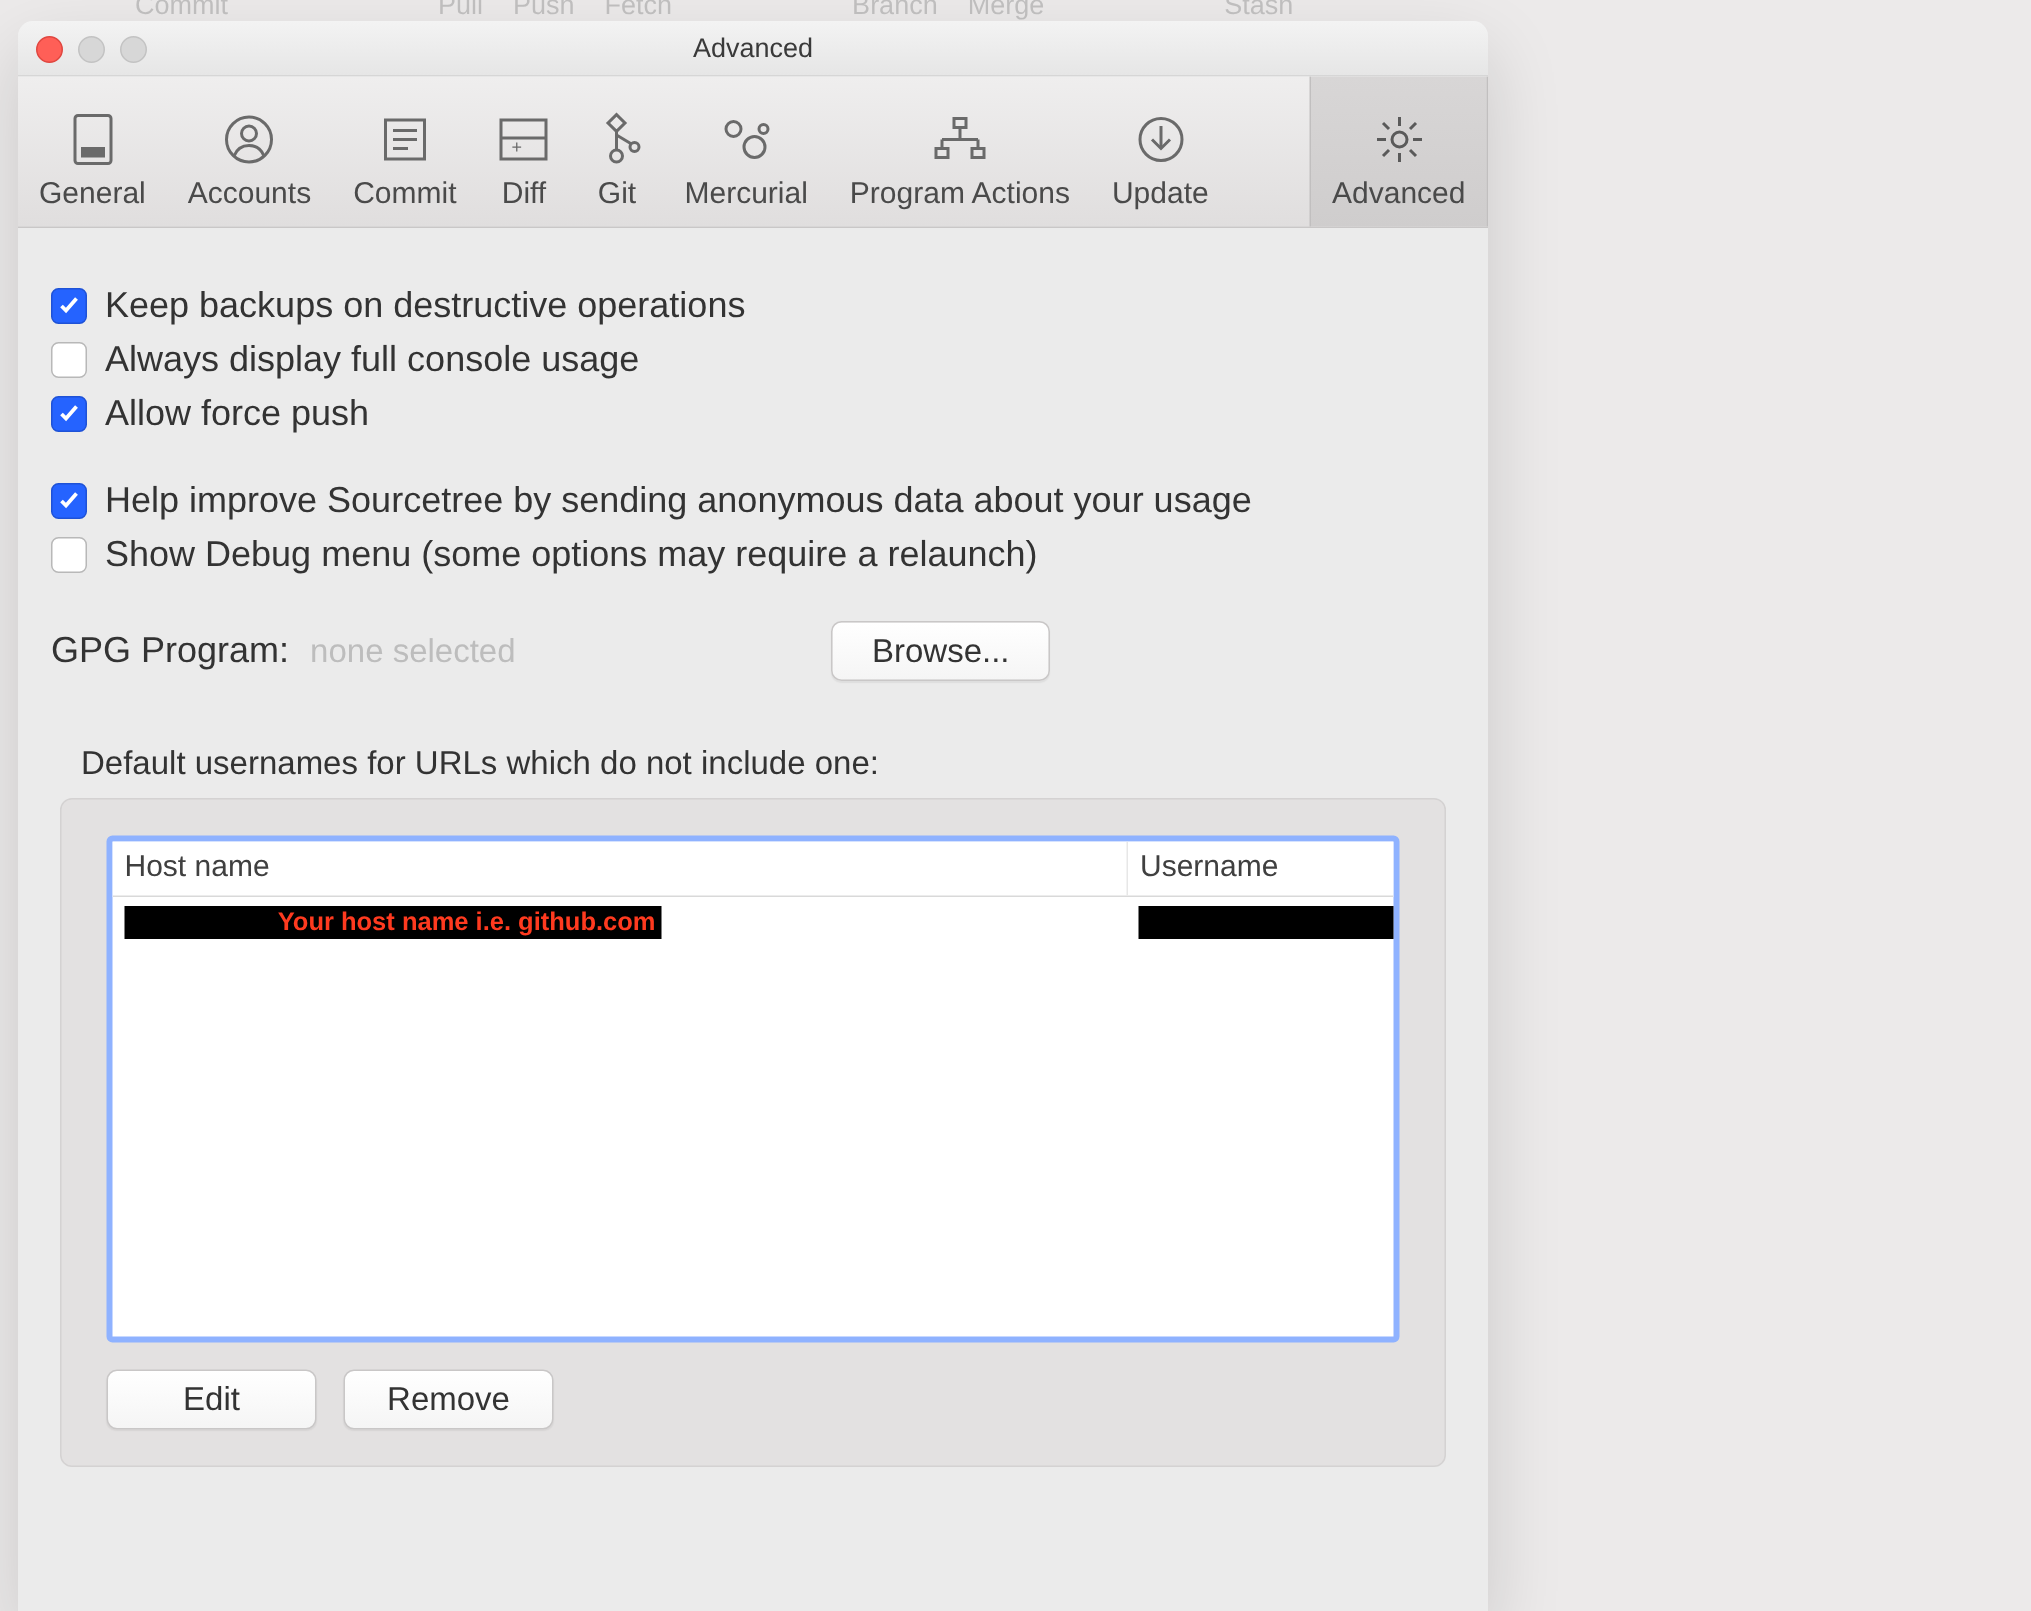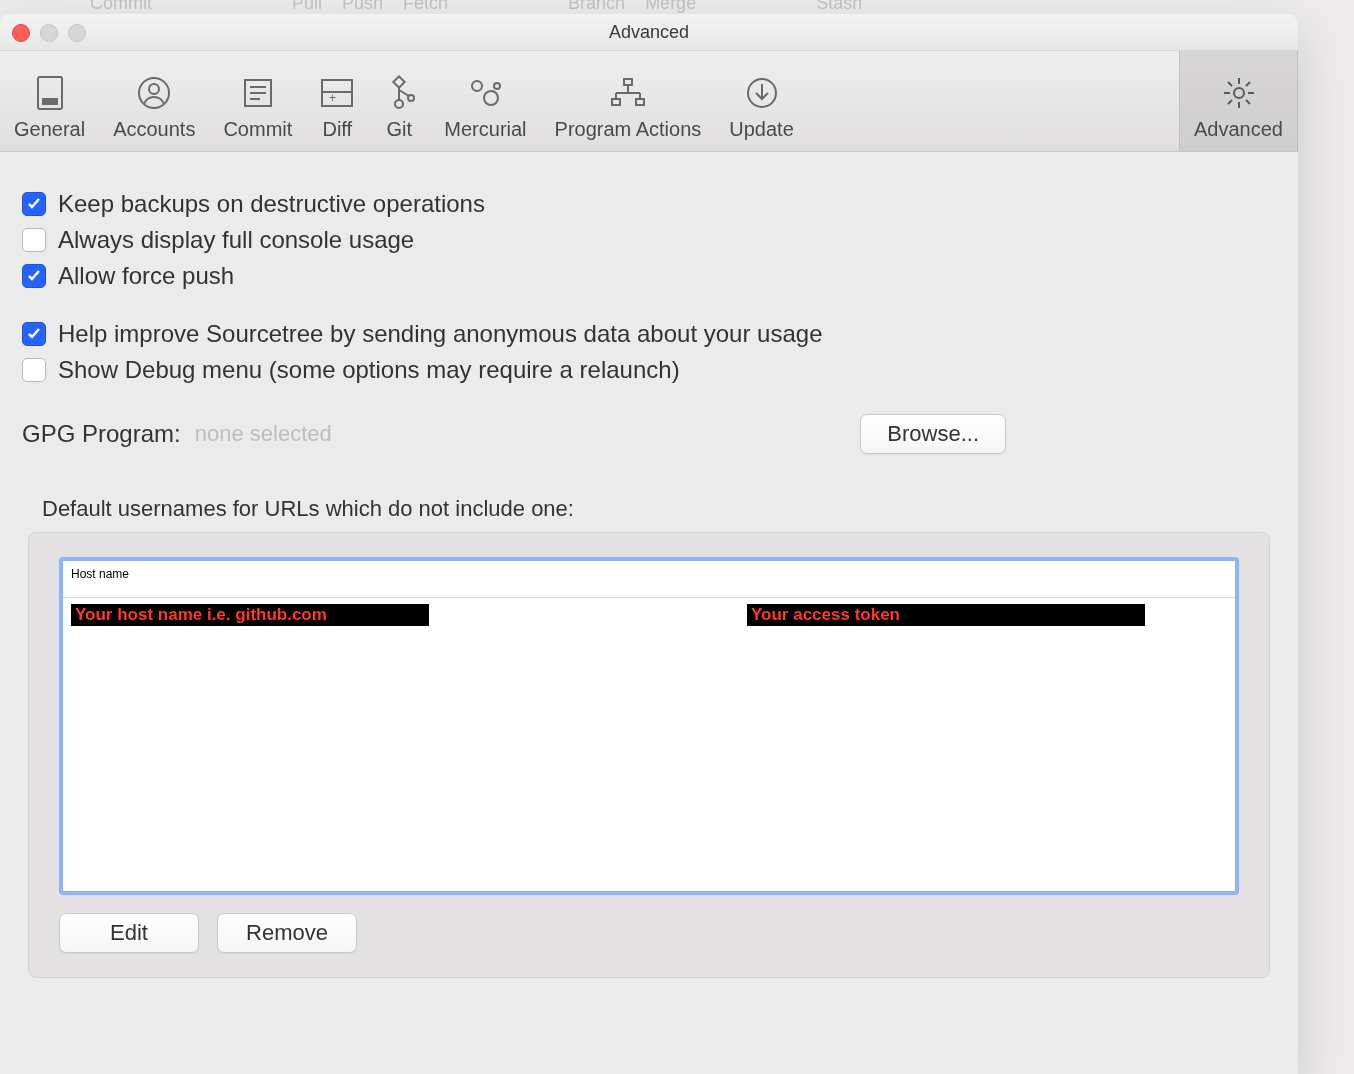--- a/index.html
+++ b/index.html
@@ -2,21 +2,21 @@
 <html><head>
 <meta charset="utf-8">
 <style>
   html, body { margin:0; padding:0; font-family:-apple-system, "Helvetica Neue", Arial, sans-serif; background:#eceaea; color:#2b2b2b; }
   .stage { width:1354px; height:1074px; position:relative; overflow:hidden; background:#eceaea; }
 
   
   .bg-toolbar { position:absolute; top:0; left:0; right:0; height:14px; display:flex; gap:20px; padding-left:90px; align-items:flex-end; color:#9a9a9a; font-size:18px; }
   .bg-toolbar span { opacity:.5; }
 
-  .window { position:absolute; top:14px; left:0; width:1298px; height:1060px; background:#ebebeb; border-top-left-radius:10px; border-top-right-radius:10px; box-shadow:0 20px 50px rgba(0,0,0,.15); }
+  .window { position:absolute; top:14px; left:12px; width:980px; height:1060px; background:#ebebeb; border-top-left-radius:10px; border-top-right-radius:10px; box-shadow:0 20px 50px rgba(0,0,0,.15); }
 
   .titlebar { height:36px; background:linear-gradient(#f3f3f3,#e6e6e6); border-top-left-radius:10px; border-top-right-radius:10px; position:relative; display:flex; align-items:center; justify-content:center; border-bottom:1px solid #d6d6d6; }
   .traffic { position:absolute; left:12px; top:10px; display:flex; gap:10px; }
   .traffic .dot { width:16px; height:16px; border-radius:50%; }
   .dot.red { background:#ff5f57; border:1px solid #e04740; }
   .dot.grey { background:#d7d7d7; border:1px solid #c3c3c3; }
   .titlebar-title { font-size:18px; color:#3a3a3a; }
 
   .tabstrip { height:100px; background:linear-gradient(#efeeee,#e0dede); border-bottom:1px solid #c9c7c7; display:flex; align-items:stretch; }
   .tab { display:flex; flex-direction:column; align-items:center; justify-content:flex-end; padding:8px 14px 10px; gap:8px; cursor:default; color:#4a4a4a; }
@@ -37,27 +37,27 @@
   .gpg-label { font-size:24px; color:#333; margin-right:14px; }
   .gpg-value { font-size:22px; color:#bdbdbd; }
   .gpg-row .spacer { flex:1; }
   .btn { background:linear-gradient(#ffffff,#f5f5f5); border:1px solid #c9c7c7; border-radius:7px; padding:6px 26px; font-size:22px; color:#333; box-shadow:0 1px 1px rgba(0,0,0,.06); }
 
   .section-label { font-size:22px; color:#333; margin:42px 0 10px 20px; }
 
   .panel { margin:0 6px; background:#e3e1e1; border:1px solid #d4d2d2; border-radius:8px; padding:24px 30px 24px; }
   .tablewrap { border:4px solid #8fb2ff; border-radius:4px; background:#fff; height:330px; overflow:hidden; }
   .thead { display:flex; height:36px; border-bottom:1px solid #d9d9d9; background:#fff; }
-  .th { flex:0 0 660px; padding:6px 8px; font-size:12px; color:#000000; border-right:1px solid #e7e7e7; }
+  .th { flex:0 0 660px; padding:6px 8px; font-size:20px; color:#404040; border-right:1px solid #e7e7e7; }
   .th:last-child { flex:1; border-right:none; }
   .trow { display:flex; }
   .td { padding:0 8px; font-size:17px; font-weight:700; }
   .td.host { flex:0 0 660px; }
   .td.user { flex:1; }
-  .redblack { display:inline-block; background:#000; color:#ff3a1f; padding:1px 4px; margin-top:6px; min-width:350px; }
+  .redblack { display:inline-block; background:#000; color:#ff3a1f; padding:1px 4px; margin-top:6px; min-width:350px;text-align:right; }
 
   .panel-actions { display:flex; gap:18px; margin-top:18px; }
   .panel-actions .btn { min-width:140px; text-align:center; }
 
   svg { overflow:visible; }
 </style>
 </head>
 <body>
 
 <div class="stage">
@@ -231,20 +231,21 @@
         <span class="spacer"></span>
         <button class="btn" style="margin-right:270px">Browse...</button>
       </div>
 
       <div class="section-label">Default usernames for URLs which do not include one:</div>
 
       <div class="panel">
         <div class="tablewrap">
           <div class="thead">
             <div class="th">Host name</div>
+            <div class="th">Username</div>
           </div>
           <div class="trow">
             <div class="td host"><span class="redblack">Your host name i.e. github.com</span></div>
             <div class="td user"><span class="redblack" style="min-width:390px">Your access token</span></div>
           </div>
         </div>
         <div class="panel-actions">
           <button class="btn">Edit</button>
           <button class="btn">Remove</button>
         </div>

